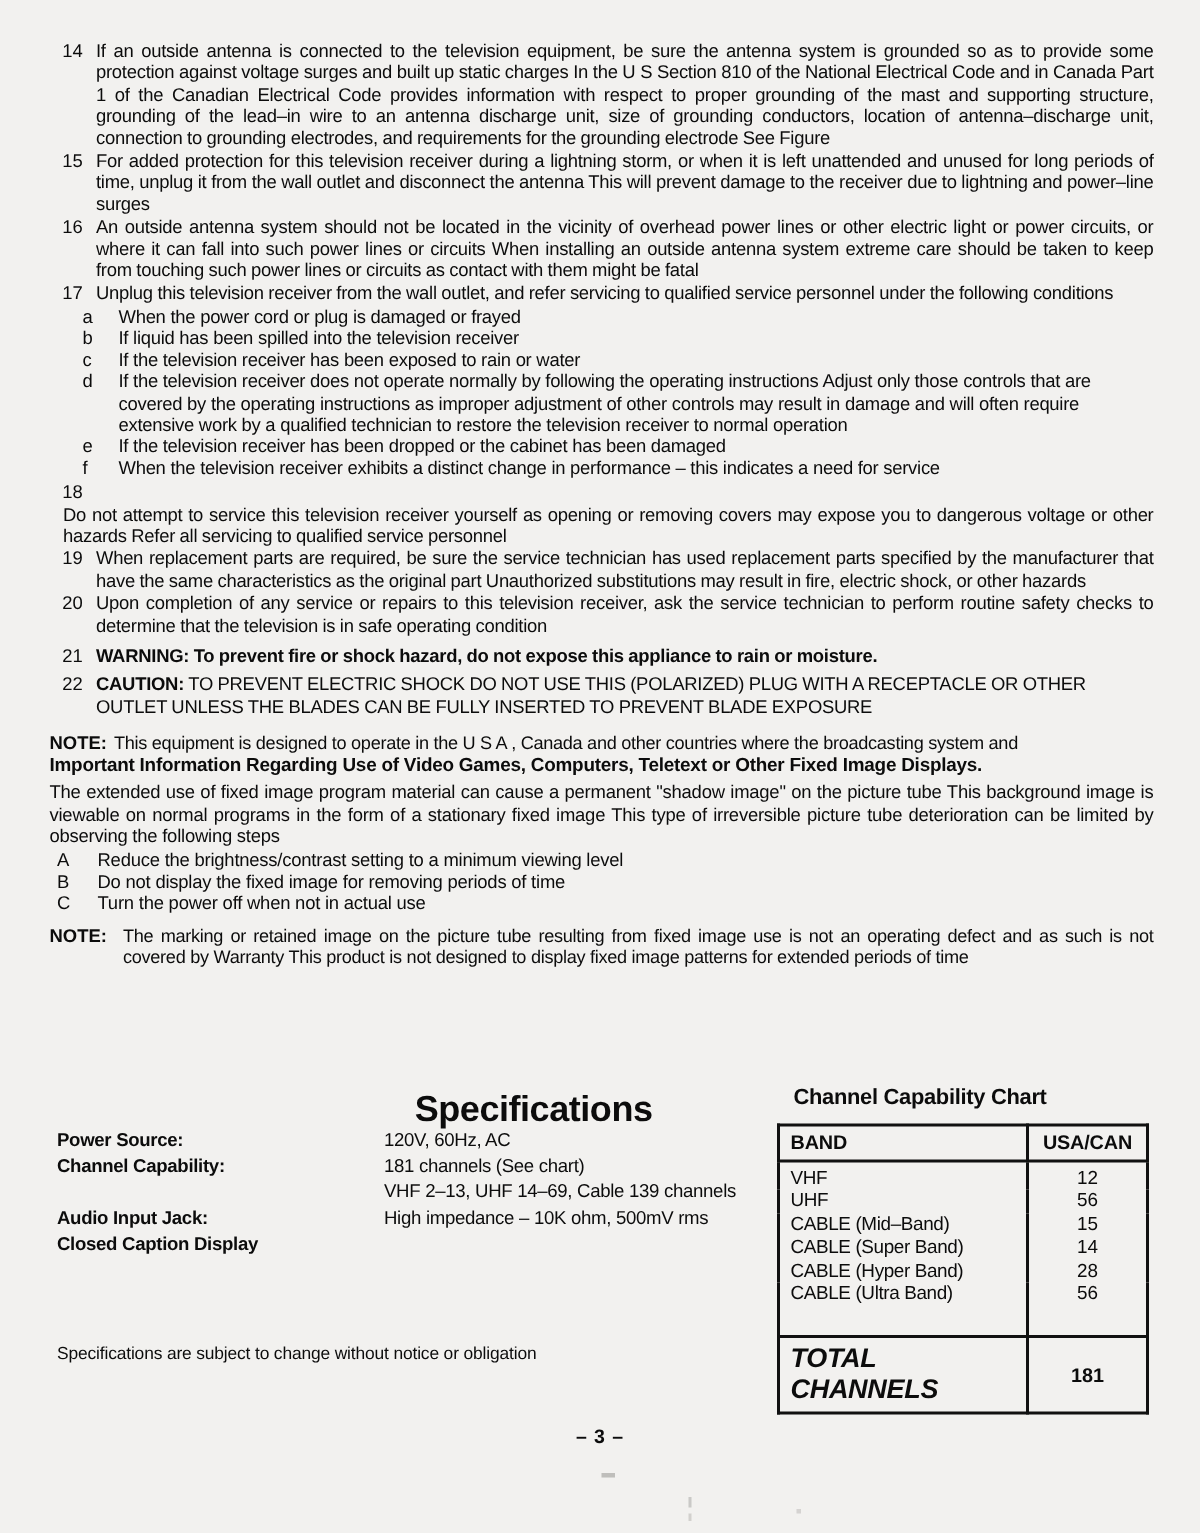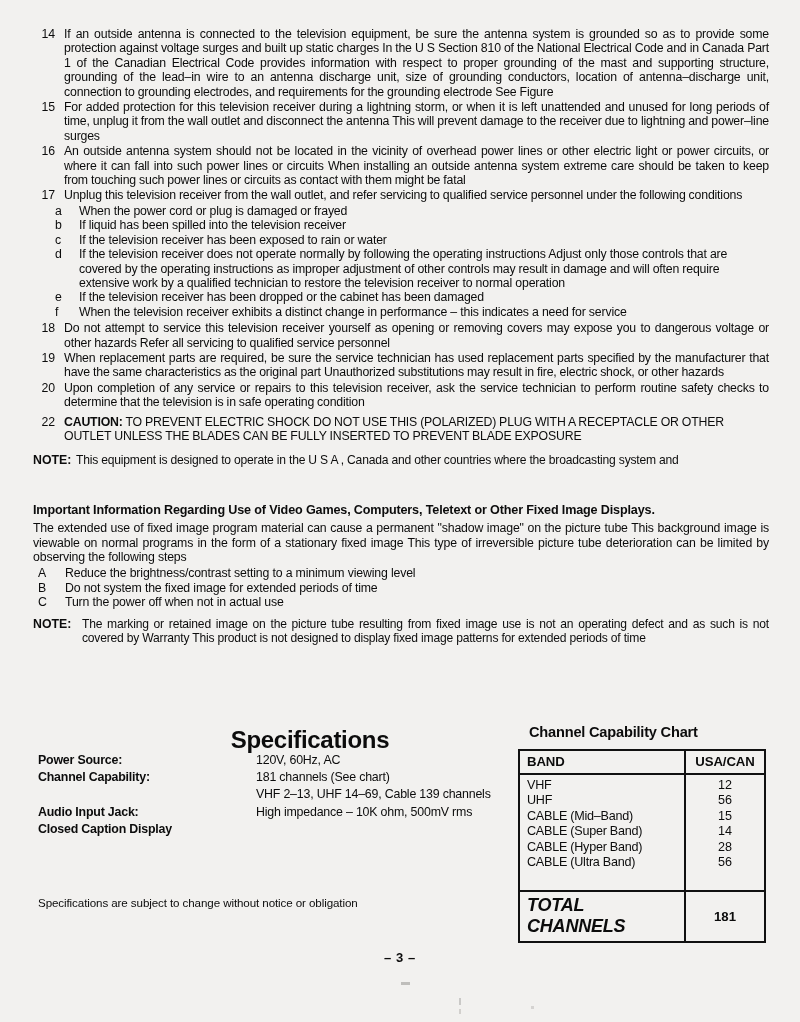--- a/index.html
+++ b/index.html
@@ -143,21 +143,21 @@
     line-height: 14.6px;
     letter-spacing: -0.15px;
   }
 
   
   .spec-title {
     position: absolute;
     left: 185px;
     top: 726px;
     width: 250px;
-    text-align: center;
+    text-align: right;
     font-size: 24px;
     font-weight: bold;
     letter-spacing: -0.3px;
   }
   .spec-table {
     position: absolute;
     left: 38px;
     top: 752px;
     width: 470px;
     border-collapse: collapse;
@@ -318,35 +318,39 @@
       <div class="subitem">
         <div class="sl">e</div>
         <div class="sb">If the television receiver has been dropped or the cabinet has been damaged</div>
       </div>
       <div class="subitem">
         <div class="sl">f</div>
         <div class="sb">When the television receiver exhibits a distinct change in performance – this indicates a need for service</div>
       </div>
     </div>
 
-    <div class="sitem" style="margin-top:2px;">
+    <div class="sitem" style="margin-top:2px;flex-direction:column;">
       <div class="num">18</div>
       <div class="body">Do not attempt to service this television receiver yourself as opening or removing covers may expose you to dangerous voltage or other hazards  Refer all servicing to qualified service personnel</div>
     </div>
 
     <div class="sitem">
       <div class="num">19</div>
       <div class="body">When replacement parts are required, be sure the service technician has used replacement parts specified by the manufacturer that have the same characteristics as the original part  Unauthorized substitutions may result in fire, electric shock, or other hazards</div>
     </div>
 
     <div class="sitem">
       <div class="num">20</div>
       <div class="body">Upon completion of any service or repairs to this television receiver, ask the service technician to perform routine safety checks to determine that the television is in safe operating condition</div>
     </div>
 
+    <div class="sitem" style="margin-top:6px;">
+      <div class="num">21</div>
+      <div class="body nojust bold">WARNING: To prevent fire or shock hazard, do not expose this appliance to rain or moisture.</div>
+    </div>
 
     <div class="sitem" style="margin-top:5px;">
       <div class="num">22</div>
       <div class="body nojust"><span class="bold">CAUTION:</span><span> TO PREVENT ELECTRIC SHOCK DO NOT USE THIS (POLARIZED) PLUG WITH A RECEPTACLE OR OTHER OUTLET UNLESS THE BLADES CAN BE FULLY INSERTED TO PREVENT BLADE EXPOSURE</span></div>
     </div>
 
     <div class="noteblock" style="margin-top:10px;">
       <div class="nlabel">NOTE:</div>
       <div class="nbody">
         <span>This equipment is designed to operate in the U S A , Canada and other countries where the broadcasting system and</span>
@@ -358,21 +362,21 @@
     <div class="heading-b">Important Information Regarding Use of Video Games, Computers, Teletext or Other Fixed Image Displays.</div>
     <div class="para" style="margin-top:3px;">The extended use of fixed image program material can cause a permanent "shadow image" on the picture tube  This background image is viewable on normal programs in the form of a stationary fixed image  This type of irreversible picture tube deterioration can be limited by observing the following steps</div>
 
     <div class="abc-list" style="margin-top:1px;">
       <div class="abcitem">
         <div class="al">A</div>
         <div class="ab">Reduce the brightness/contrast setting to a minimum viewing level</div>
       </div>
       <div class="abcitem">
         <div class="al">B</div>
-        <div class="ab">Do not system the fixed image for extended periods of time</div>
+        <div class="ab">Do not display the fixed image for removing periods of time</div>
       </div>
       <div class="abcitem">
         <div class="al">C</div>
         <div class="ab">Turn the power off when not in actual use</div>
       </div>
     </div>
 
     <div class="noteblock" style="margin-top:7px;">
       <div class="nlabel wide">NOTE:</div>
       <div class="nbody">The marking or retained image on the picture tube resulting from fixed image use is not an operating defect and as such is not covered by Warranty  This product is not designed to display fixed image patterns for extended periods of time</div>

